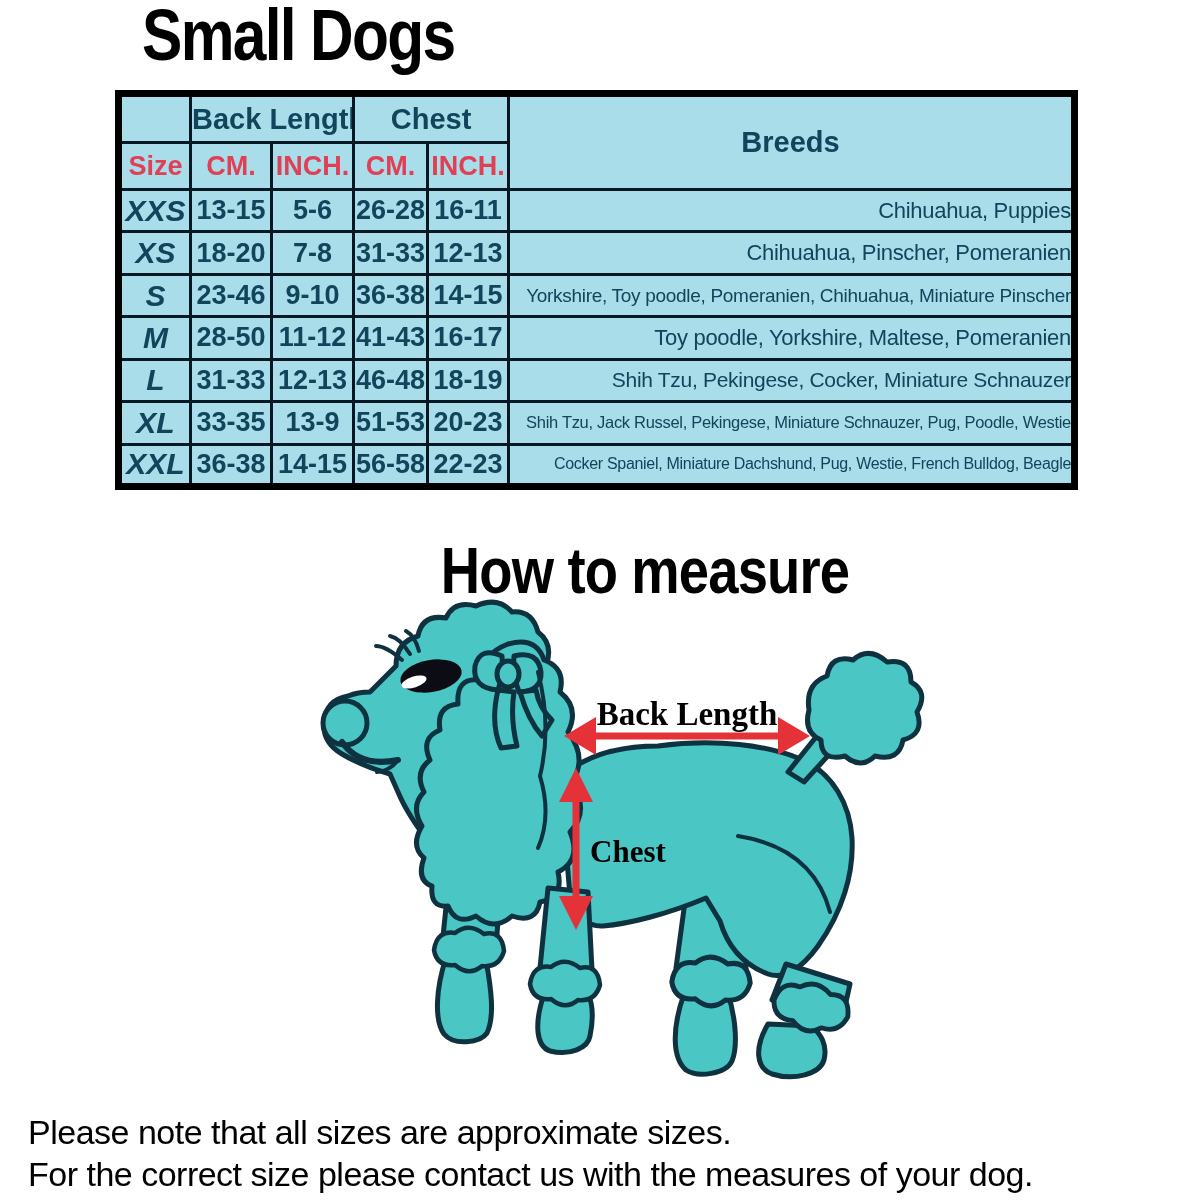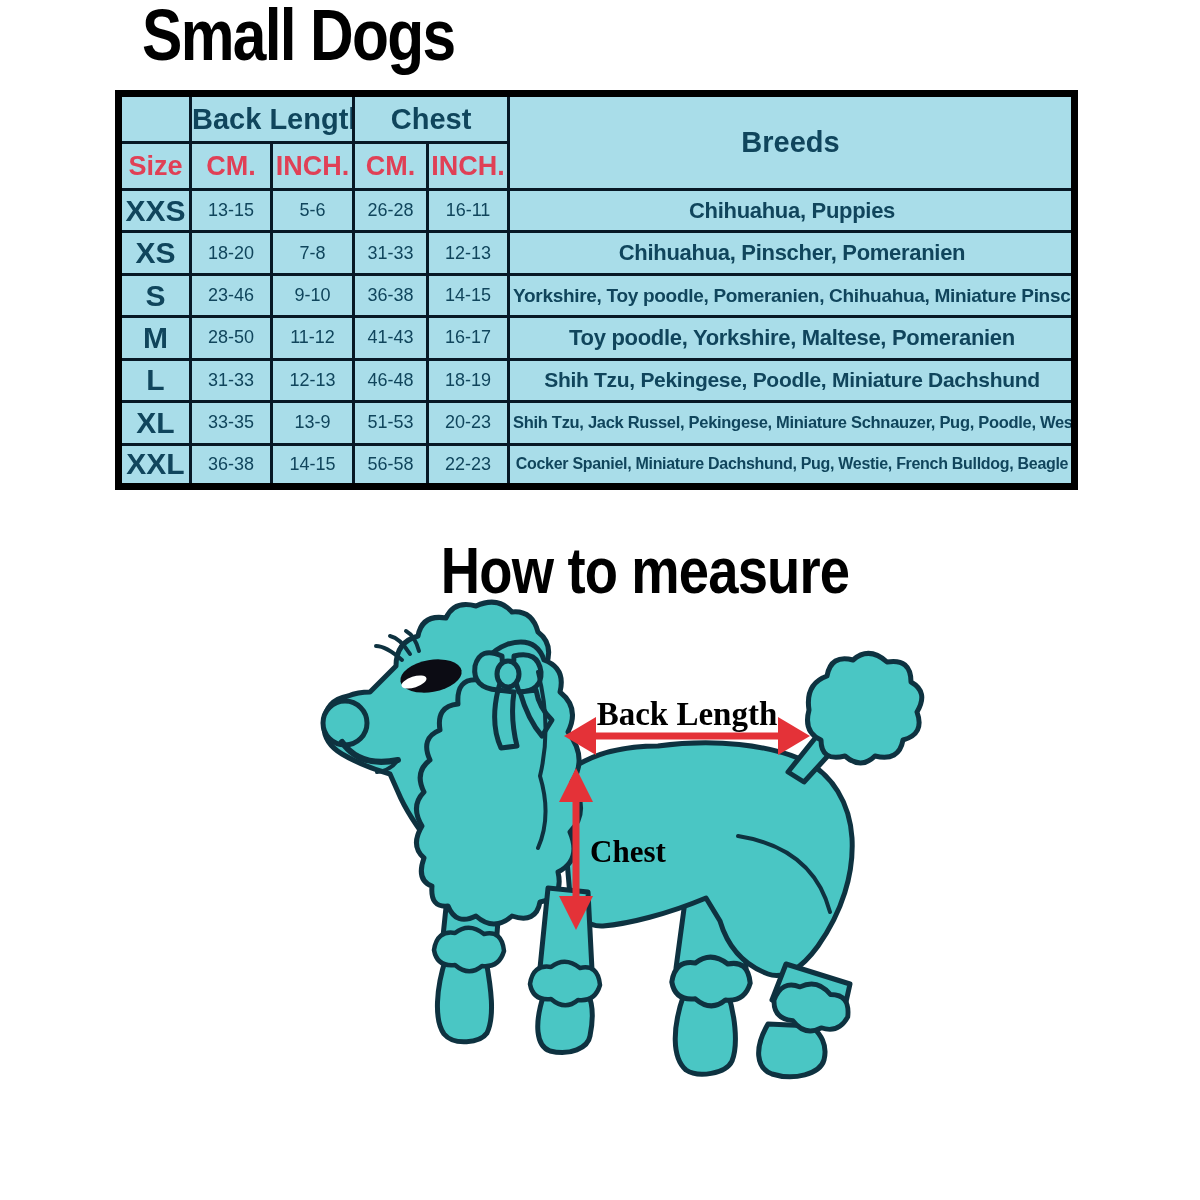--- a/index.html
+++ b/index.html
@@ -18,23 +18,23 @@
     border:7px solid #000;
   }
   .size-table th,.size-table td{
     border:3px solid #071825;text-align:center;vertical-align:middle;
     padding:0;color:#10455c;overflow:hidden;white-space:nowrap;
   }
   .size-table thead tr.grp th{height:44px;font-size:29px;font-weight:bold;}
   .size-table thead tr.sub th{height:44px;font-size:27px;font-weight:bold;color:#e04056;text-align:center;}
   .size-table th.breeds-h{font-size:33px;font-weight:bold;color:#10455c;}
   .size-table tbody tr{height:42px;}
-  .size-table td.sz{font-size:30px;font-weight:bold;}
-  .size-table td.num{font-size:18px;font-weight:normal;margin-left:24px;}
-  .size-table td.breeds{text-align:center;padding-left:3px;font-weight:bold;letter-spacing:-.3px;}
+  .size-table td.sz{font-size:30px;font-weight:bold;font-style:italic;}
+  .size-table td.num{font-size:27px;font-weight:bold;margin-left:24px;}
+  .size-table td.breeds{text-align:right;padding-left:3px;font-weight:normal;letter-spacing:-.3px;}
   .b0,.b1,.b3{font-size:22px;}
   .b4{font-size:21px;}
   .b2{font-size:19px;}
   .b5{font-size:16.5px;}
   .b6{font-size:16px;}
   .measure-title{
     position:absolute;left:calc(50% + 45px);top:534px;font-size:64px;font-weight:bold;
     letter-spacing:-1px;transform:translateX(-50%) scaleX(.85);transform-origin:center top;
     white-space:nowrap;
   }
@@ -105,21 +105,21 @@
       <td class="num">41-43</td>
       <td class="num">16-17</td>
       <td class="breeds b3">Toy poodle, Yorkshire, Maltese, Pomeranien</td>
     </tr>
     <tr>
       <td class="sz">L</td>
       <td class="num">31-33</td>
       <td class="num">12-13</td>
       <td class="num">46-48</td>
       <td class="num">18-19</td>
-      <td class="breeds b4">Shih Tzu, Pekingese, Poodle, Miniature Dachshund</td>
+      <td class="breeds b4">Shih Tzu, Pekingese, Cocker, Miniature Schnauzer</td>
     </tr>
     <tr>
       <td class="sz">XL</td>
       <td class="num">33-35</td>
       <td class="num">13-9</td>
       <td class="num">51-53</td>
       <td class="num">20-23</td>
       <td class="breeds b5">Shih Tzu, Jack Russel, Pekingese, Miniature Schnauzer, Pug, Poodle, Westie</td>
     </tr>
     <tr>
@@ -198,13 +198,15 @@
     <line x1="278" y1="200" x2="278" y2="306" stroke="#E43238" stroke-width="7"></line>
     <polygon points="278,172 261,206 295,206" fill="#E43238"></polygon>
     <polygon points="278,334 261,300 295,300" fill="#E43238"></polygon>
   </g>
   <text x="389" y="129" text-anchor="middle" font-family="Liberation Serif, serif" font-weight="bold" font-size="33" fill="#000000">Back Length</text>
   <text x="292" y="266" text-anchor="start" font-family="Liberation Serif, serif" font-weight="bold" font-size="31" fill="#000000">Chest</text>
 </svg>
 </div>
 
 <div class="notes">
+  <div>Please note that all sizes are approximate sizes.</div>
+  <div>For the correct size please contact us with the measures of your dog.</div>
 </div>
 
 </body></html>

